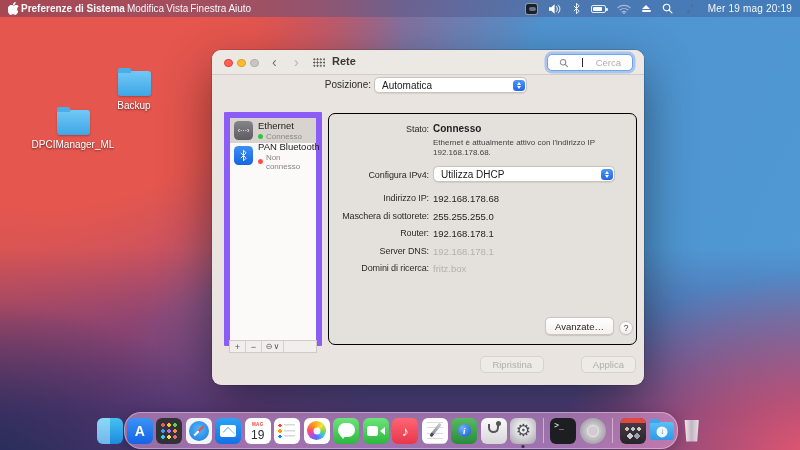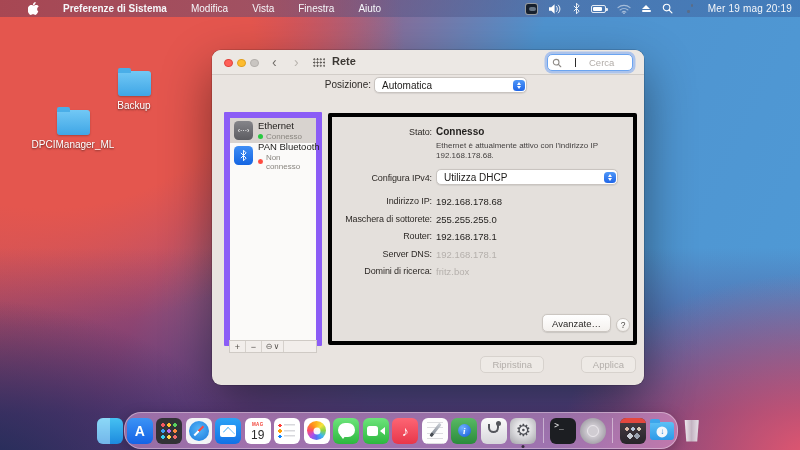--- a/index.html
+++ b/index.html
@@ -11,21 +11,21 @@
       radial-gradient(ellipse 520px 330px at -6% 110%, rgba(16,42,82,.96) 0%, rgba(16,42,82,0) 60%),
       linear-gradient(to bottom, rgba(90,50,110,0) 55%, rgba(86,50,116,.85) 92%),
       radial-gradient(ellipse 540px 430px at 6% 10%, #e4564e 0%, #e4564e 38%, rgba(228,86,78,0) 66%),
       linear-gradient(115deg, #d8544e 0%, #b05070 28%, #4f93cf 55%, #4f9ad6 100%);
   }
 
   
   .menubar { position:absolute; top:0; left:0; right:0; height:17px; z-index:50;
     background:linear-gradient(90deg, rgba(130,62,86,.62), rgba(88,84,130,.5) 45%, rgba(56,104,168,.55));
     display:flex; align-items:center; color:#f5f7fa; font-size:10px; padding:0 8px; }
-  .mb-left { display:flex; align-items:center; gap:24px;margin-left:20px; }
+  .mb-left { display:flex; align-items:center; gap:2px; }
   .mb-app { font-weight:bold; }
   .mb-item { cursor:default; }
   .mb-right { margin-left:auto; display:flex; align-items:center; gap:11px; }
   .mb-clock { font-size:10px; letter-spacing:.2px; }
   .sicon { display:flex; align-items:center; justify-content:center; }
   .appstat { width:13px; height:12px; border-radius:3px; background:#16202e; border:1px solid rgba(255,255,255,.55); position:relative; }
   .appstat::before { content:""; position:absolute; left:3px; top:3px; width:7px; height:4px; border-radius:2px; background:rgba(180,200,220,.5); }
   .bat { width:15px; height:8px; border:1px solid rgba(255,255,255,.85); border-radius:2px; position:relative; }
   .bat::before { content:""; position:absolute; left:1px; top:1px; bottom:1px; width:9px; background:#fff; border-radius:1px; }
   .bat::after { content:""; position:absolute; right:-3px; top:2px; width:2px; height:3px; background:rgba(255,255,255,.85); border-radius:0 1px 1px 0; }
@@ -54,21 +54,21 @@
   .tl.red { left:12px; background:#ff5f57; border:.5px solid #e0443d; }
   .tl.yellow { left:25px; background:#febc2e; border:.5px solid #dfa023; }
   .tl.gray { left:38px; background:#c9c5c1; border:.5px solid #b4b0ac; }
   .navchev { position:absolute; top:2px; font-size:14px; color:#6f6b67; line-height:21px; }
   .navchev.fwd { color:#b8b3ae; }
   .gridicon { position:absolute; left:101px; top:8px; width:12px; height:10px;
     background-image:radial-gradient(circle 1px at 1.2px 1.2px, #5d5955 98%, transparent); background-size:3.3px 3.3px; }
   .wtitle { position:absolute; left:120px; top:5px; font-size:11px; font-weight:bold; color:#3c3834; }
   .searchbox { position:absolute; right:11px; top:4px; width:86px; height:17px; background:#fff;
     border:1px solid #6ba4f0; border-radius:5px; box-shadow:0 0 0 2.5px rgba(95,150,245,.45);
-    display:flex; align-items:center; padding:0 4px; gap:13px; }
+    display:flex; align-items:center; padding:0 11px; gap:13px; }
   .searchbox .caret { width:1px; height:9px; background:#2b2b2b; }
   .searchbox .ph { font-size:9.5px; color:#b2ada9; }
 
   .posrow { position:absolute; top:27px; left:0; width:100%; height:16px; }
   .poslabel { position:absolute; right:273px; top:2px; font-size:10px; color:#2e2a27; }
   .dropdown { position:absolute; background:#fff; border:1px solid #c9c4c0; border-radius:5px; height:16px;
     font-size:10px; color:#1d1b19; display:flex; align-items:center; padding:0 18px 0 7px; box-shadow:0 .5px 1px rgba(0,0,0,.08); }
   .dd-pos { left:162px; top:0; width:153px; }
   .dd-caret { position:absolute; right:1.5px; top:1.5px; bottom:1.5px; width:12px; border-radius:3.5px;
     background:linear-gradient(180deg,#4e97f8,#2066e8); display:flex; flex-direction:column; align-items:center; justify-content:center; gap:1px; }
@@ -85,21 +85,21 @@
   .svc-ic.bt { background:linear-gradient(180deg,#3f8ef5,#1565e2); }
   .svc-txt { display:flex; flex-direction:column; gap:1px; min-width:0; }
   .svc-name { font-size:9.5px; color:#1e1c1a; white-space:nowrap; }
   .svc-status { display:flex; align-items:center; gap:3px; font-size:8px; color:#8a8680; }
   .dot { width:5px; height:5px; border-radius:50%; }
   .listctl { position:absolute; left:-1px; right:-1px; bottom:-13px; height:13px; background:#f2eeeb; border:1px solid #cfcac5; display:flex; align-items:center; }
   .lbtn { width:16px; height:100%; border-right:1px solid #d6d1cc; font-size:9px; color:#55514d; display:flex; align-items:center; justify-content:center; }
   .lbtn.wide { width:22px; font-size:8px; gap:1px; }
 
   
-  .panel { position:absolute; left:116px; top:63px; width:309px; height:232px; background:#e4e0dc; border:4px solid #000000; border-radius:2px; }
+  .panel { position:absolute; left:116px; top:63px; width:309px; height:232px; background:#e4e0dc; border:1px solid #000000; border-radius:7px; }
   .prow { position:absolute; left:0; width:100%; }
   .plabel { position:absolute; left:0; width:100px; text-align:right; font-size:9px; color:#2e2a27; letter-spacing:-.1px; }
   .pvalue { position:absolute; left:104px; font-size:9.5px; color:#201e1c; }
   .pvalue.bold { font-weight:bold; font-size:10px; }
   .pvalue.muted, .plabel.mutedv + .pvalue { color:#b5b0ac; }
   .pdesc { position:absolute; left:104px; top:24px; width:200px; font-size:8px; color:#444140; line-height:1.25; }
   .dd-ipv4 { left:104px; top:-3px; width:182px; }
   .advbtn { position:absolute; right:22px; bottom:9px; background:linear-gradient(180deg,#ffffff,#f4f1ee); border:1px solid #cbc6c1; border-radius:5px; font-size:9.5px; color:#2b2927; padding:2.5px 9px; box-shadow:0 .5px 1px rgba(0,0,0,.12); }
   .helpbtn { position:absolute; right:3px; bottom:9px; width:14px; height:14px; border-radius:50%; background:linear-gradient(180deg,#ffffff,#f2efec); border:1px solid #cbc6c1; font-size:8.5px; color:#4b4845; display:flex; align-items:center; justify-content:center; box-shadow:0 .5px 1px rgba(0,0,0,.12); }
 

